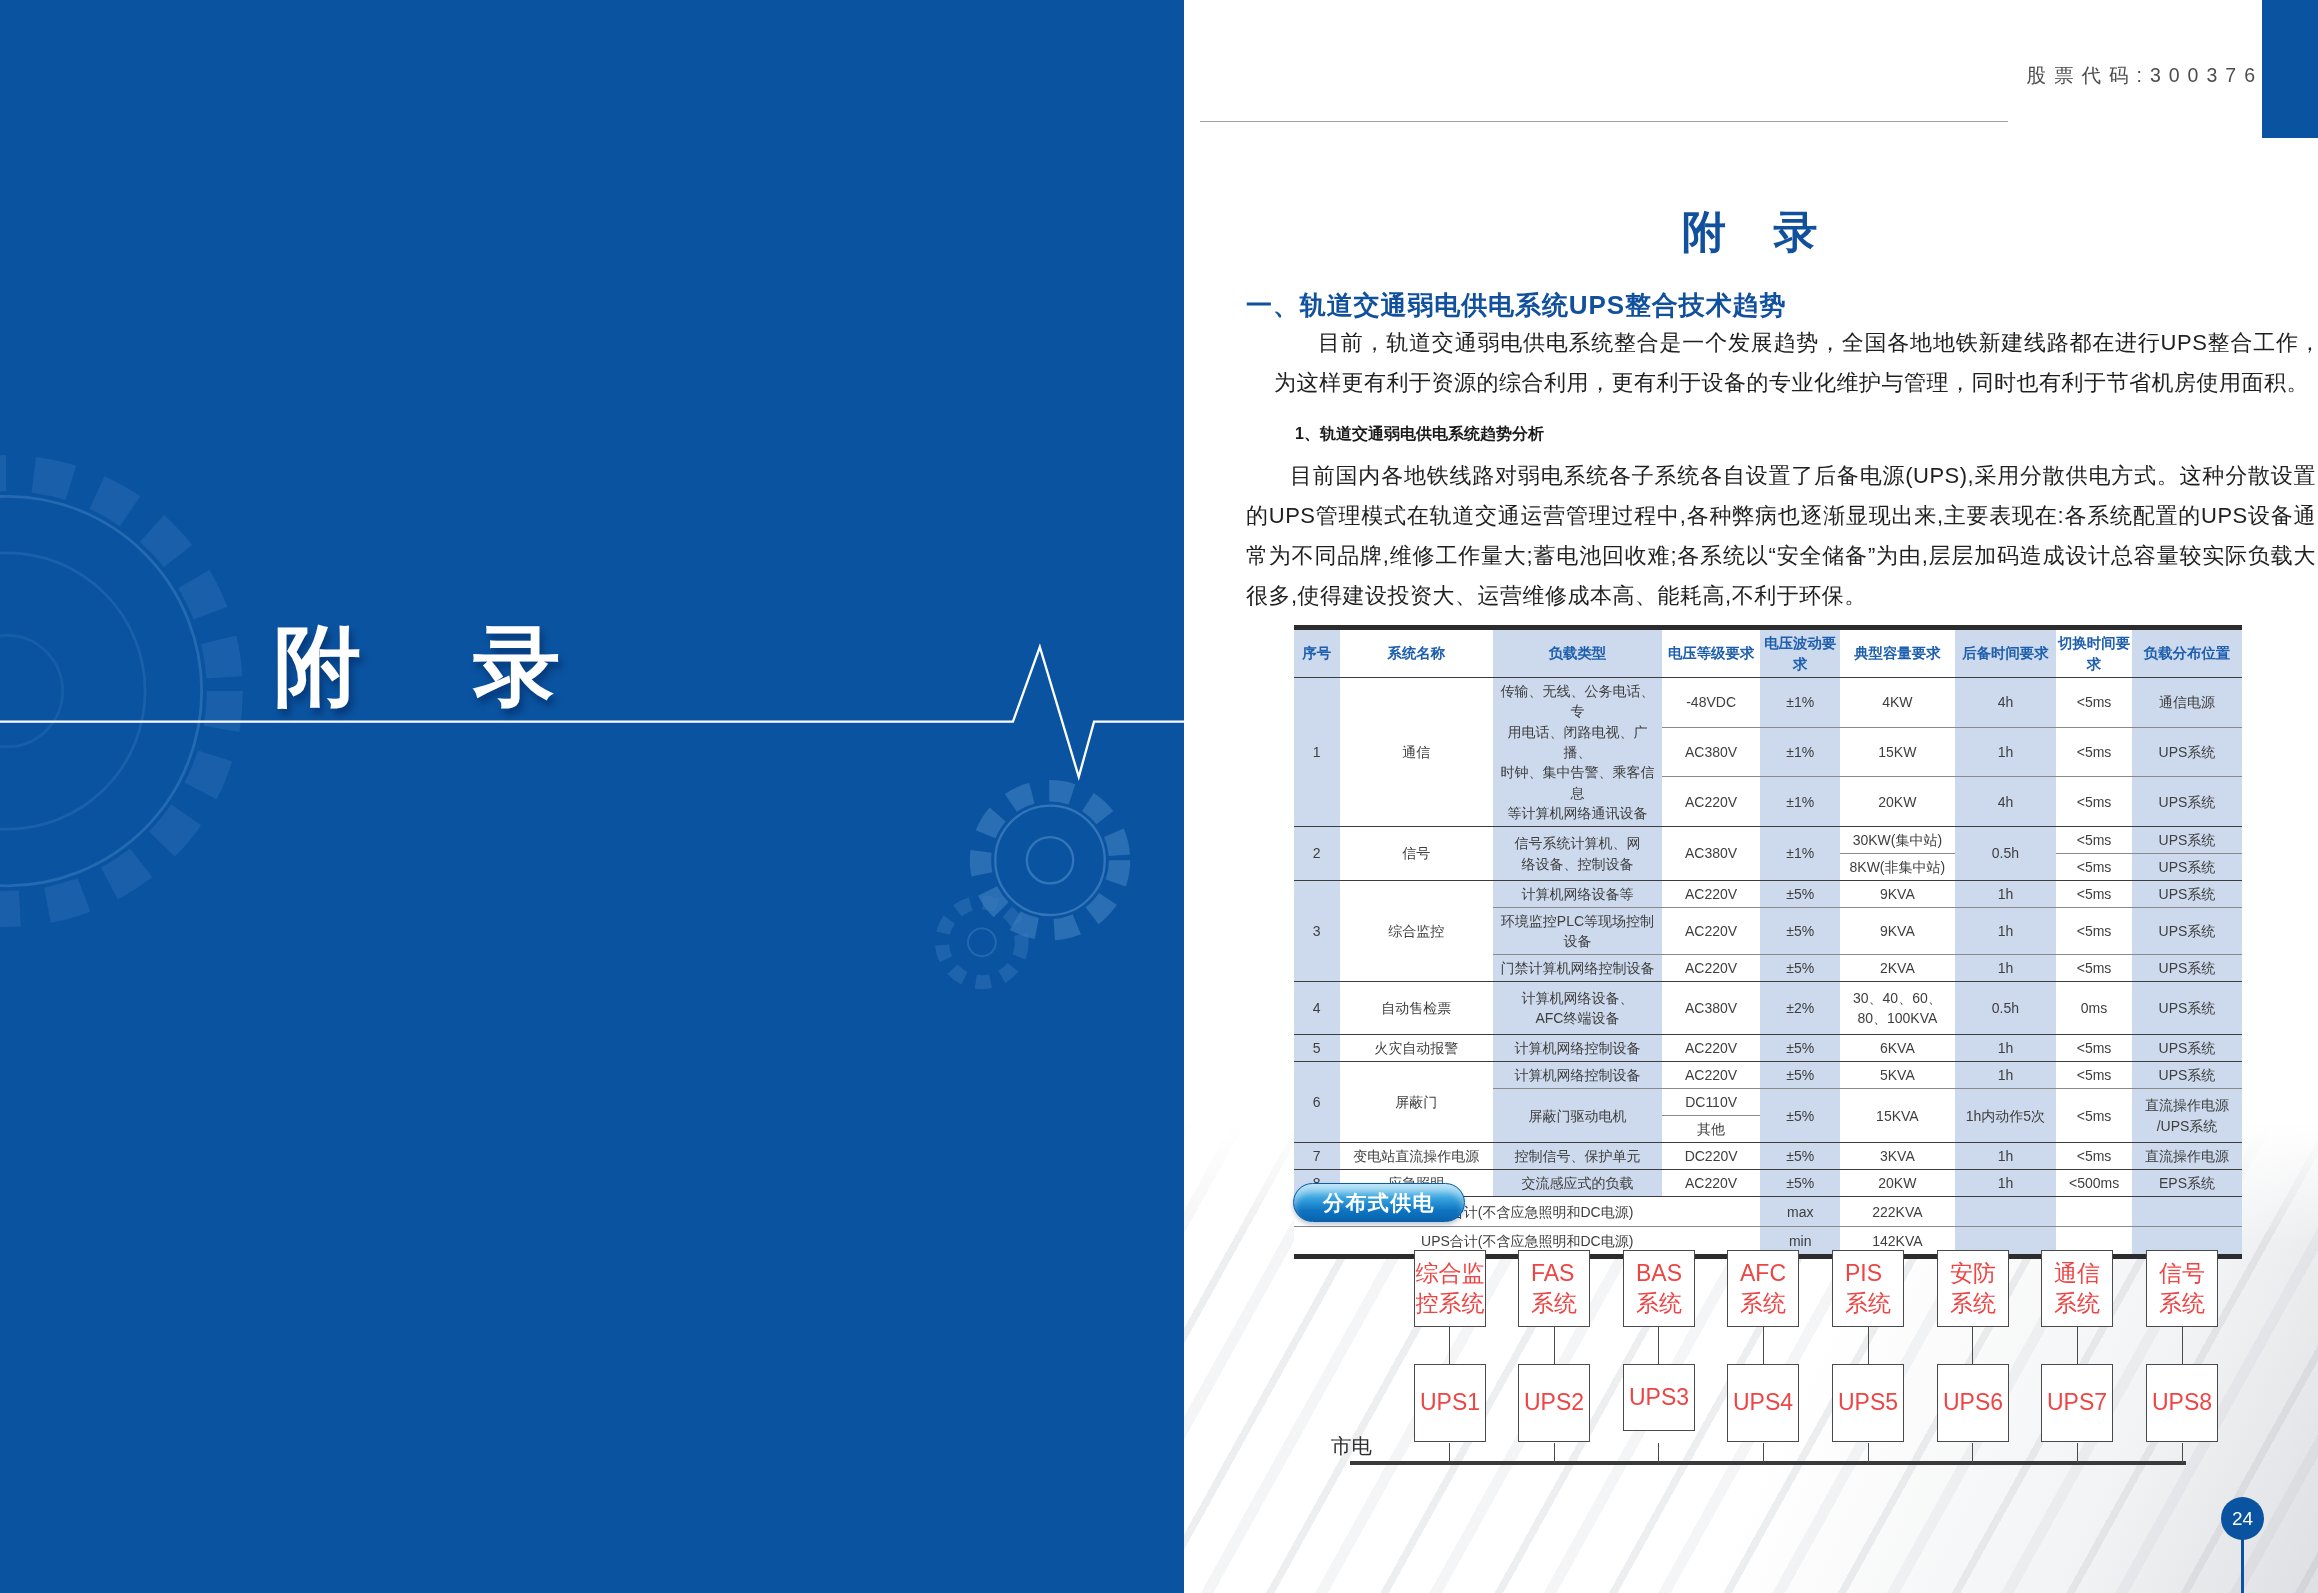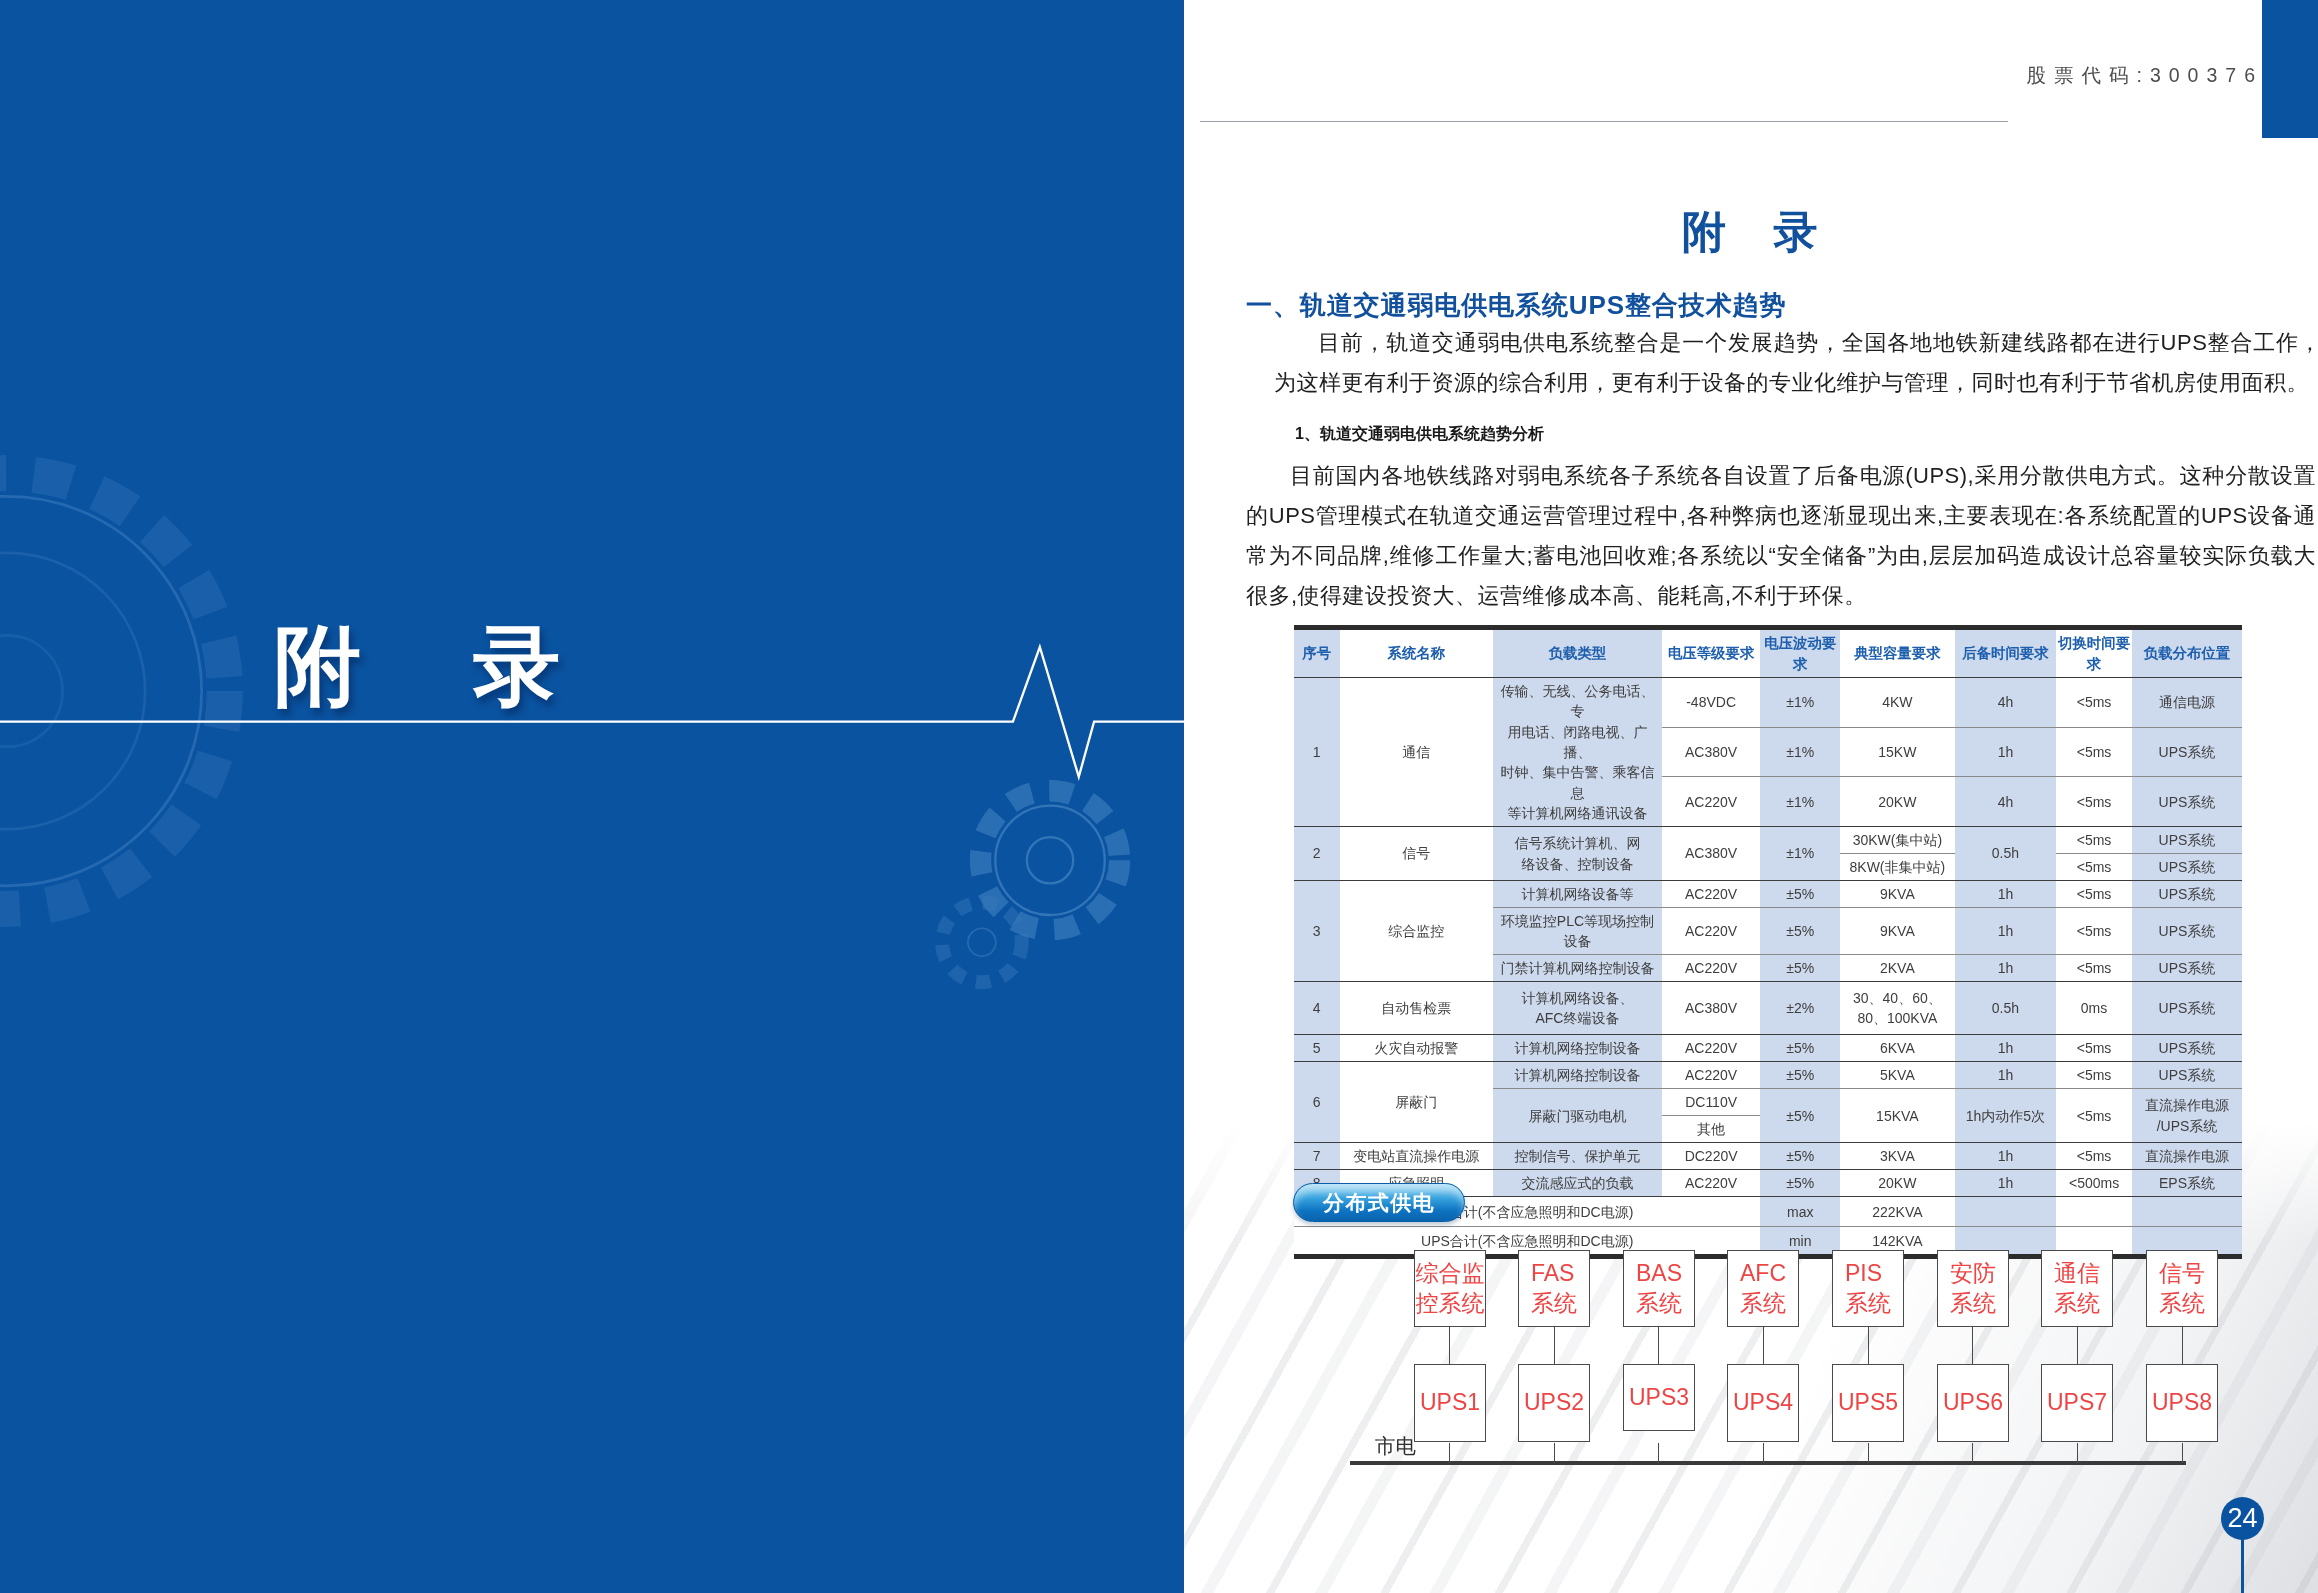--- a/index.html
+++ b/index.html
@@ -51,24 +51,24 @@
   #spec-table .alt{background:#cdd9ec;}
   #spec-table .sep-thin{border-bottom:0.9px solid #8a8a8a;}
   #spec-table .sep-group{border-bottom:1.9px solid #3c3c3c;}
   #spec-table .sep-none{border-bottom:none;}
   
   .dbox{position:absolute;width:72px;background:#ffffff;border:1.4px solid #4a4a4a;color:#ef4444;
         display:flex;align-items:center;justify-content:center;text-align:left;
         white-space:pre-line;font-size:23px;line-height:1.3;box-sizing:border-box;}
   .dline{position:absolute;width:1.4px;background:#4a4a4a;}
   .bus-line{position:absolute;left:166px;top:1461px;width:836px;height:4.2px;background:#3a3a3a;}
-  .mains-label{position:absolute;left:147px;top:1432px;font-size:20.4px;color:#2e2e2e;margin-left:44px;}
+  .mains-label{position:absolute;left:147px;top:1432px;font-size:20.4px;color:#2e2e2e;}
   
   .page-num{position:absolute;left:1037px;top:1497px;width:43px;height:43px;border-radius:50%;
-            background:#0a53a0;color:#ffffff;font-size:27px;display:flex;align-items:center;justify-content:center;}
+            background:#0a53a0;color:#ffffff;font-size:19px;display:flex;align-items:center;justify-content:center;}
   .page-num-line{position:absolute;left:1057px;top:1537px;width:2.8px;height:57px;background:#0a53a0;}
 </style>
 </head>
 <body>
 
 <div class="left-panel">
   <svg class="decor" viewBox="0 0 2554 3437">
 
     <g fill="none" stroke="#3c7cc0" opacity="0.55">
       <circle cx="15" cy="1490" r="470" stroke-width="78" stroke-dasharray="82 60" opacity="0.55"></circle>

